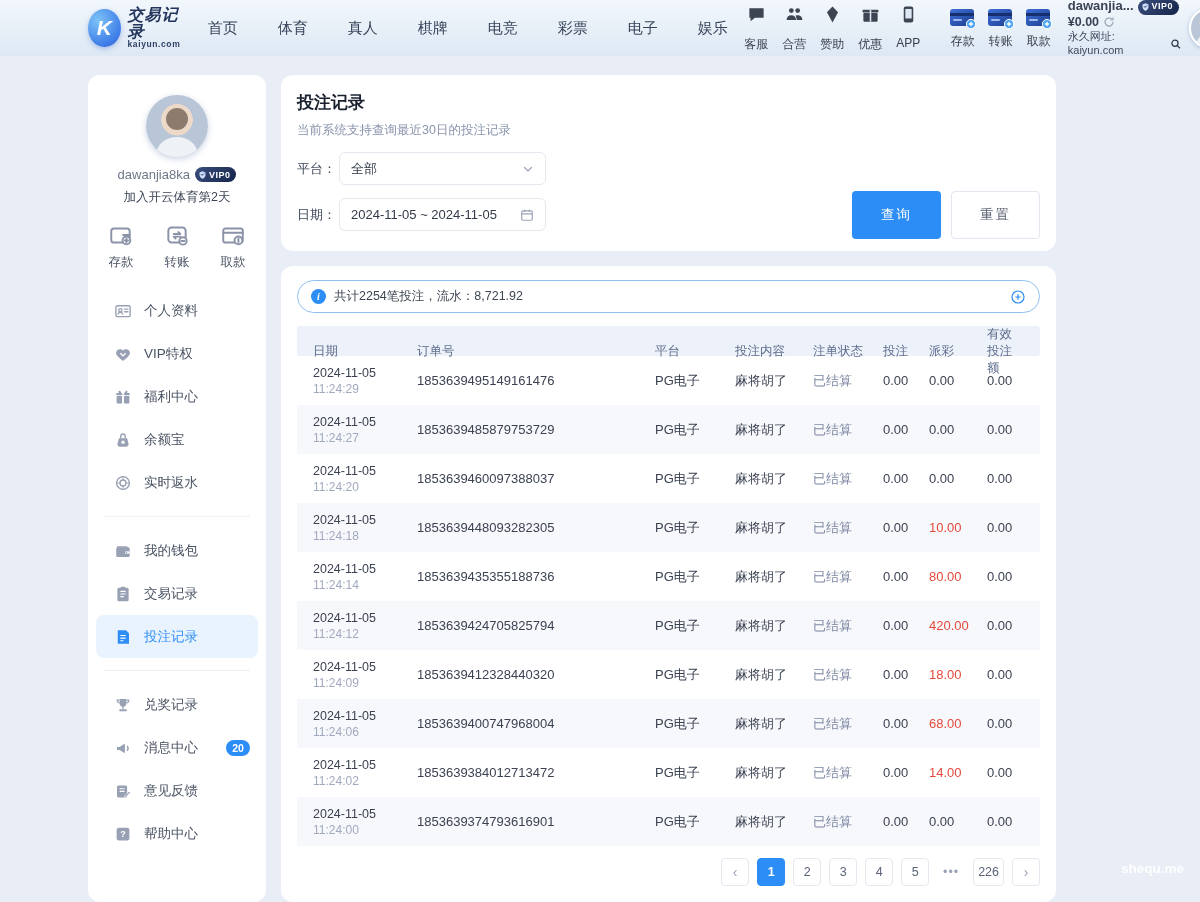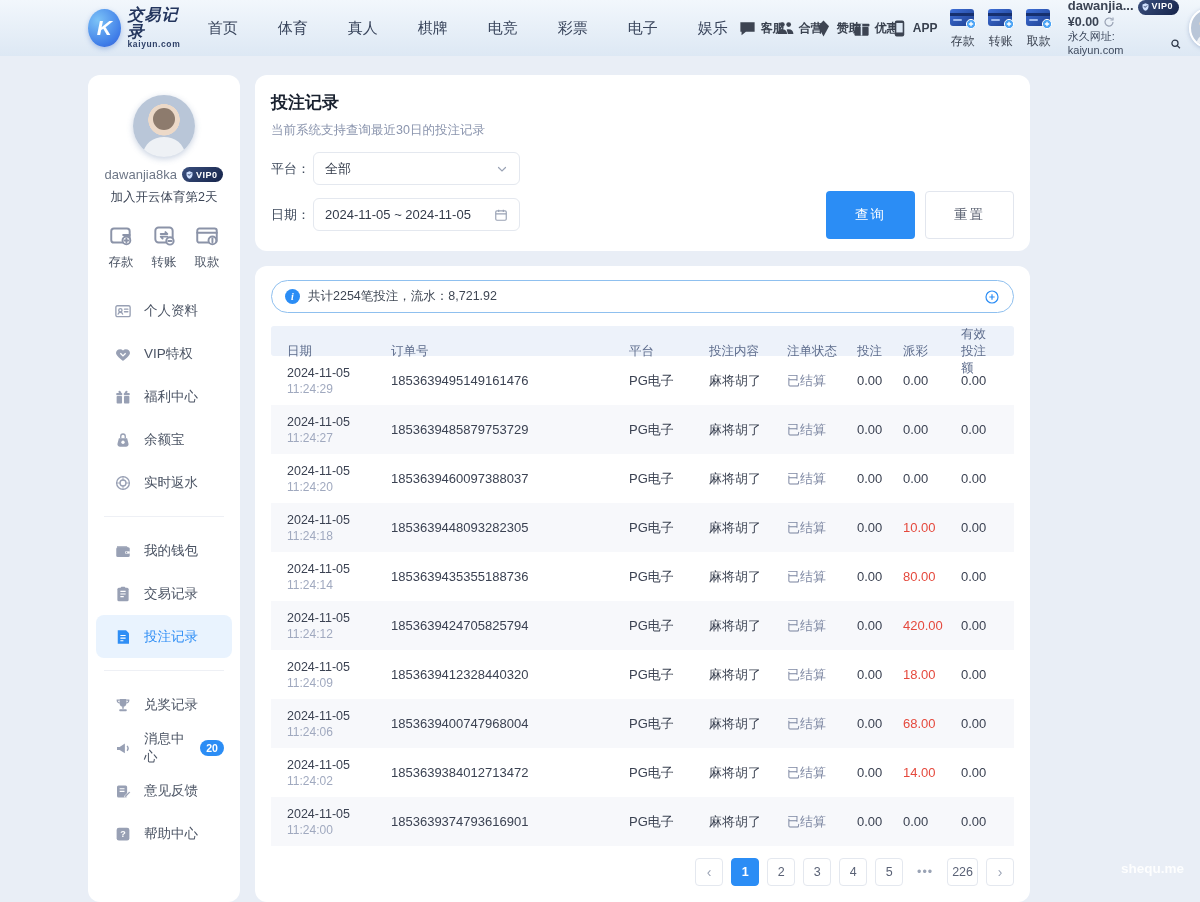--- a/index.html
+++ b/index.html
@@ -24,21 +24,21 @@
     color:#fff; font-weight:bold; font-style:italic; font-size:21px;
     box-shadow:0 2px 5px rgba(60,110,200,.35);
   }
   .logo-text{ line-height:1.05; }
   .logo-brand{ font-size:16px; font-weight:bold; font-style:italic; color:#23355d; letter-spacing:1px;}
   .logo-domain{ font-size:8.5px; font-weight:bold; color:#2f4168; letter-spacing:.6px;}
   .main-nav{ display:flex; align-items:center; margin-left:12px;gap:20px; }
   .nav-item{ font-size:15px; color:#39455c; padding:8px 10px; cursor:pointer; white-space:nowrap;}
 
   .header-right{ margin-left:auto; display:flex; align-items:center; }
-  .qlink{ width:37px; display:flex; flex-direction:row; align-items:center; gap:4px; cursor:pointer; margin-right:1px;font-weight:bold;}
+  .qlink{ width:37px; display:flex; flex-direction:column; align-items:center; gap:12px; cursor:pointer; margin-right:1px;}
   .qlink .ic{ color:#3d4452; height:20px; display:flex; align-items:flex-end;}
   .qlink .lb{ font-size:12px; color:#39414f; white-space:nowrap;}
   .wallet-group{ display:flex; margin-left:16px; }
   .wlink{ width:38px; display:flex; flex-direction:column; align-items:center; gap:3px; cursor:pointer;}
   .wlink .lb{ font-size:12px; color:#39414f;}
   .user-block{ margin-left:10px; line-height:1.25; cursor:pointer;}
   .user-row1{ display:flex; align-items:flex-end; gap:4px;}
   .user-name{ font-size:13px; color:#3b4454; font-weight:bold; max-width:72px; overflow:hidden; text-overflow:ellipsis; white-space:nowrap;}
   .vip-badge{
     display:inline-flex; align-items:center; gap:2px; height:15px; padding:0 6px 0 3px;
@@ -51,21 +51,21 @@
     width:40px; height:40px; border-radius:50%; margin-left:8px; cursor:pointer;
     background:radial-gradient(circle at 50% 38%,#e8d6c6 0 30%,#b9c6d8 31%),linear-gradient(180deg,#cdd8e6,#9fb2c9);
     border:2px solid #fff; box-shadow:0 1px 4px rgba(80,110,160,.35); overflow:hidden; position:relative;
   }
   .avatar-sm svg,.avatar-lg svg{ position:absolute; left:0; top:0; width:100%; height:100%;}
 
   
   .page{ display:flex; gap:15px; padding:19px 0 0 88px; align-items:flex-start; }
 
   
-  .sidebar{ width:152px; background:#fff; border-radius:12px; padding-bottom:30px; min-height:827px;}
+  .sidebar{ width:178px; background:#fff; border-radius:12px; padding-bottom:30px; min-height:827px;}
   .profile{ text-align:center; padding-top:20px;}
   .avatar-lg{
     width:62px; height:62px; border-radius:50%; margin:0 auto; position:relative; overflow:hidden;
     background:radial-gradient(circle at 50% 40%,#ecd9c8 0 32%,#b9c6d8 33%),linear-gradient(180deg,#ccd7e5,#9db0c8);
     box-shadow:0 2px 6px rgba(80,110,160,.3);
   }
   .profile-name{ margin-top:10px; display:flex; align-items:center; justify-content:center; gap:5px;}
   .profile-username{ font-size:13px; color:#6e7787; }
   .profile-joined{ margin-top:7px; font-size:12.5px; color:#3c4556; }
   .quick-actions{ display:flex; justify-content:space-between; padding:16px 20px 14px 20px;}

